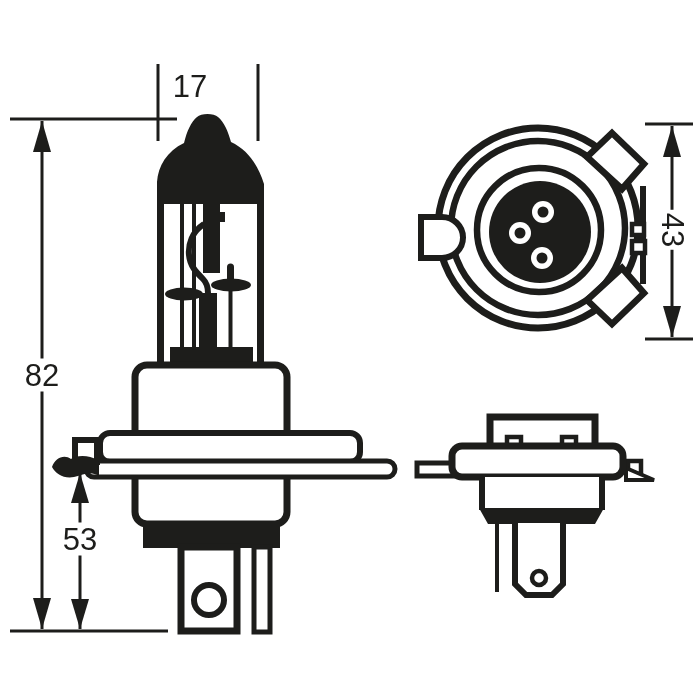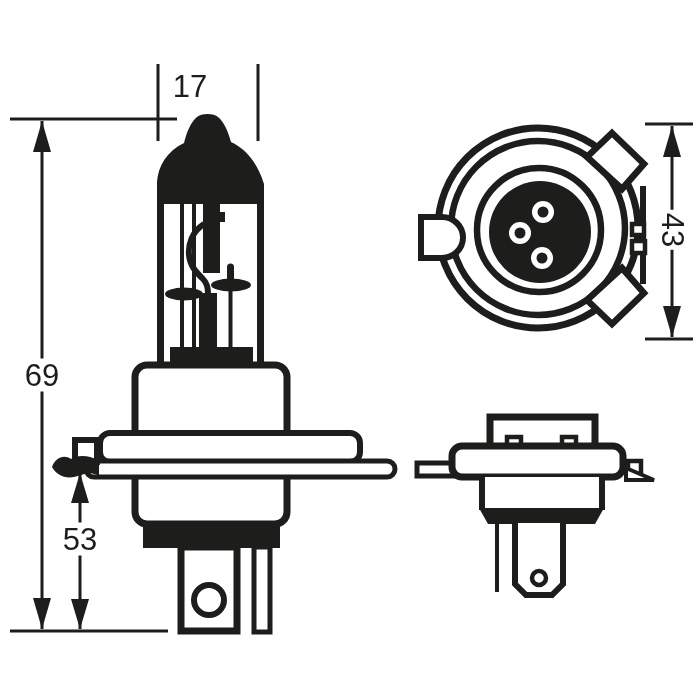--- a/index.html
+++ b/index.html
@@ -133,19 +133,19 @@
       <line class="ln" x1="645" y1="124" x2="693" y2="124" stroke-width="3"></line>
       <line class="ln" x1="645" y1="339" x2="693" y2="339" stroke-width="3"></line>
       <line class="ln" x1="672" y1="126" x2="672" y2="337" stroke-width="3"></line>
       <polygon class="fl" points="672,126 663,157 681,157"></polygon>
       <polygon class="fl" points="672,337 663,306 681,306"></polygon>
     </g>
   </svg>
 
   <span class="dim-label" style="left:190px;top:86px;">17</span>
 
-  <span class="dim-label" style="left:42px;top:375px;">69</span>
+  <span class="dim-label" style="left:42px;top:375px;">82</span>
 
   <span class="dim-label" style="left:80px;top:539px;">53</span>
 
   <span class="dim-label rot" style="left:672px;top:230px;">43</span>
 
 </div>
 
 </body></html>

